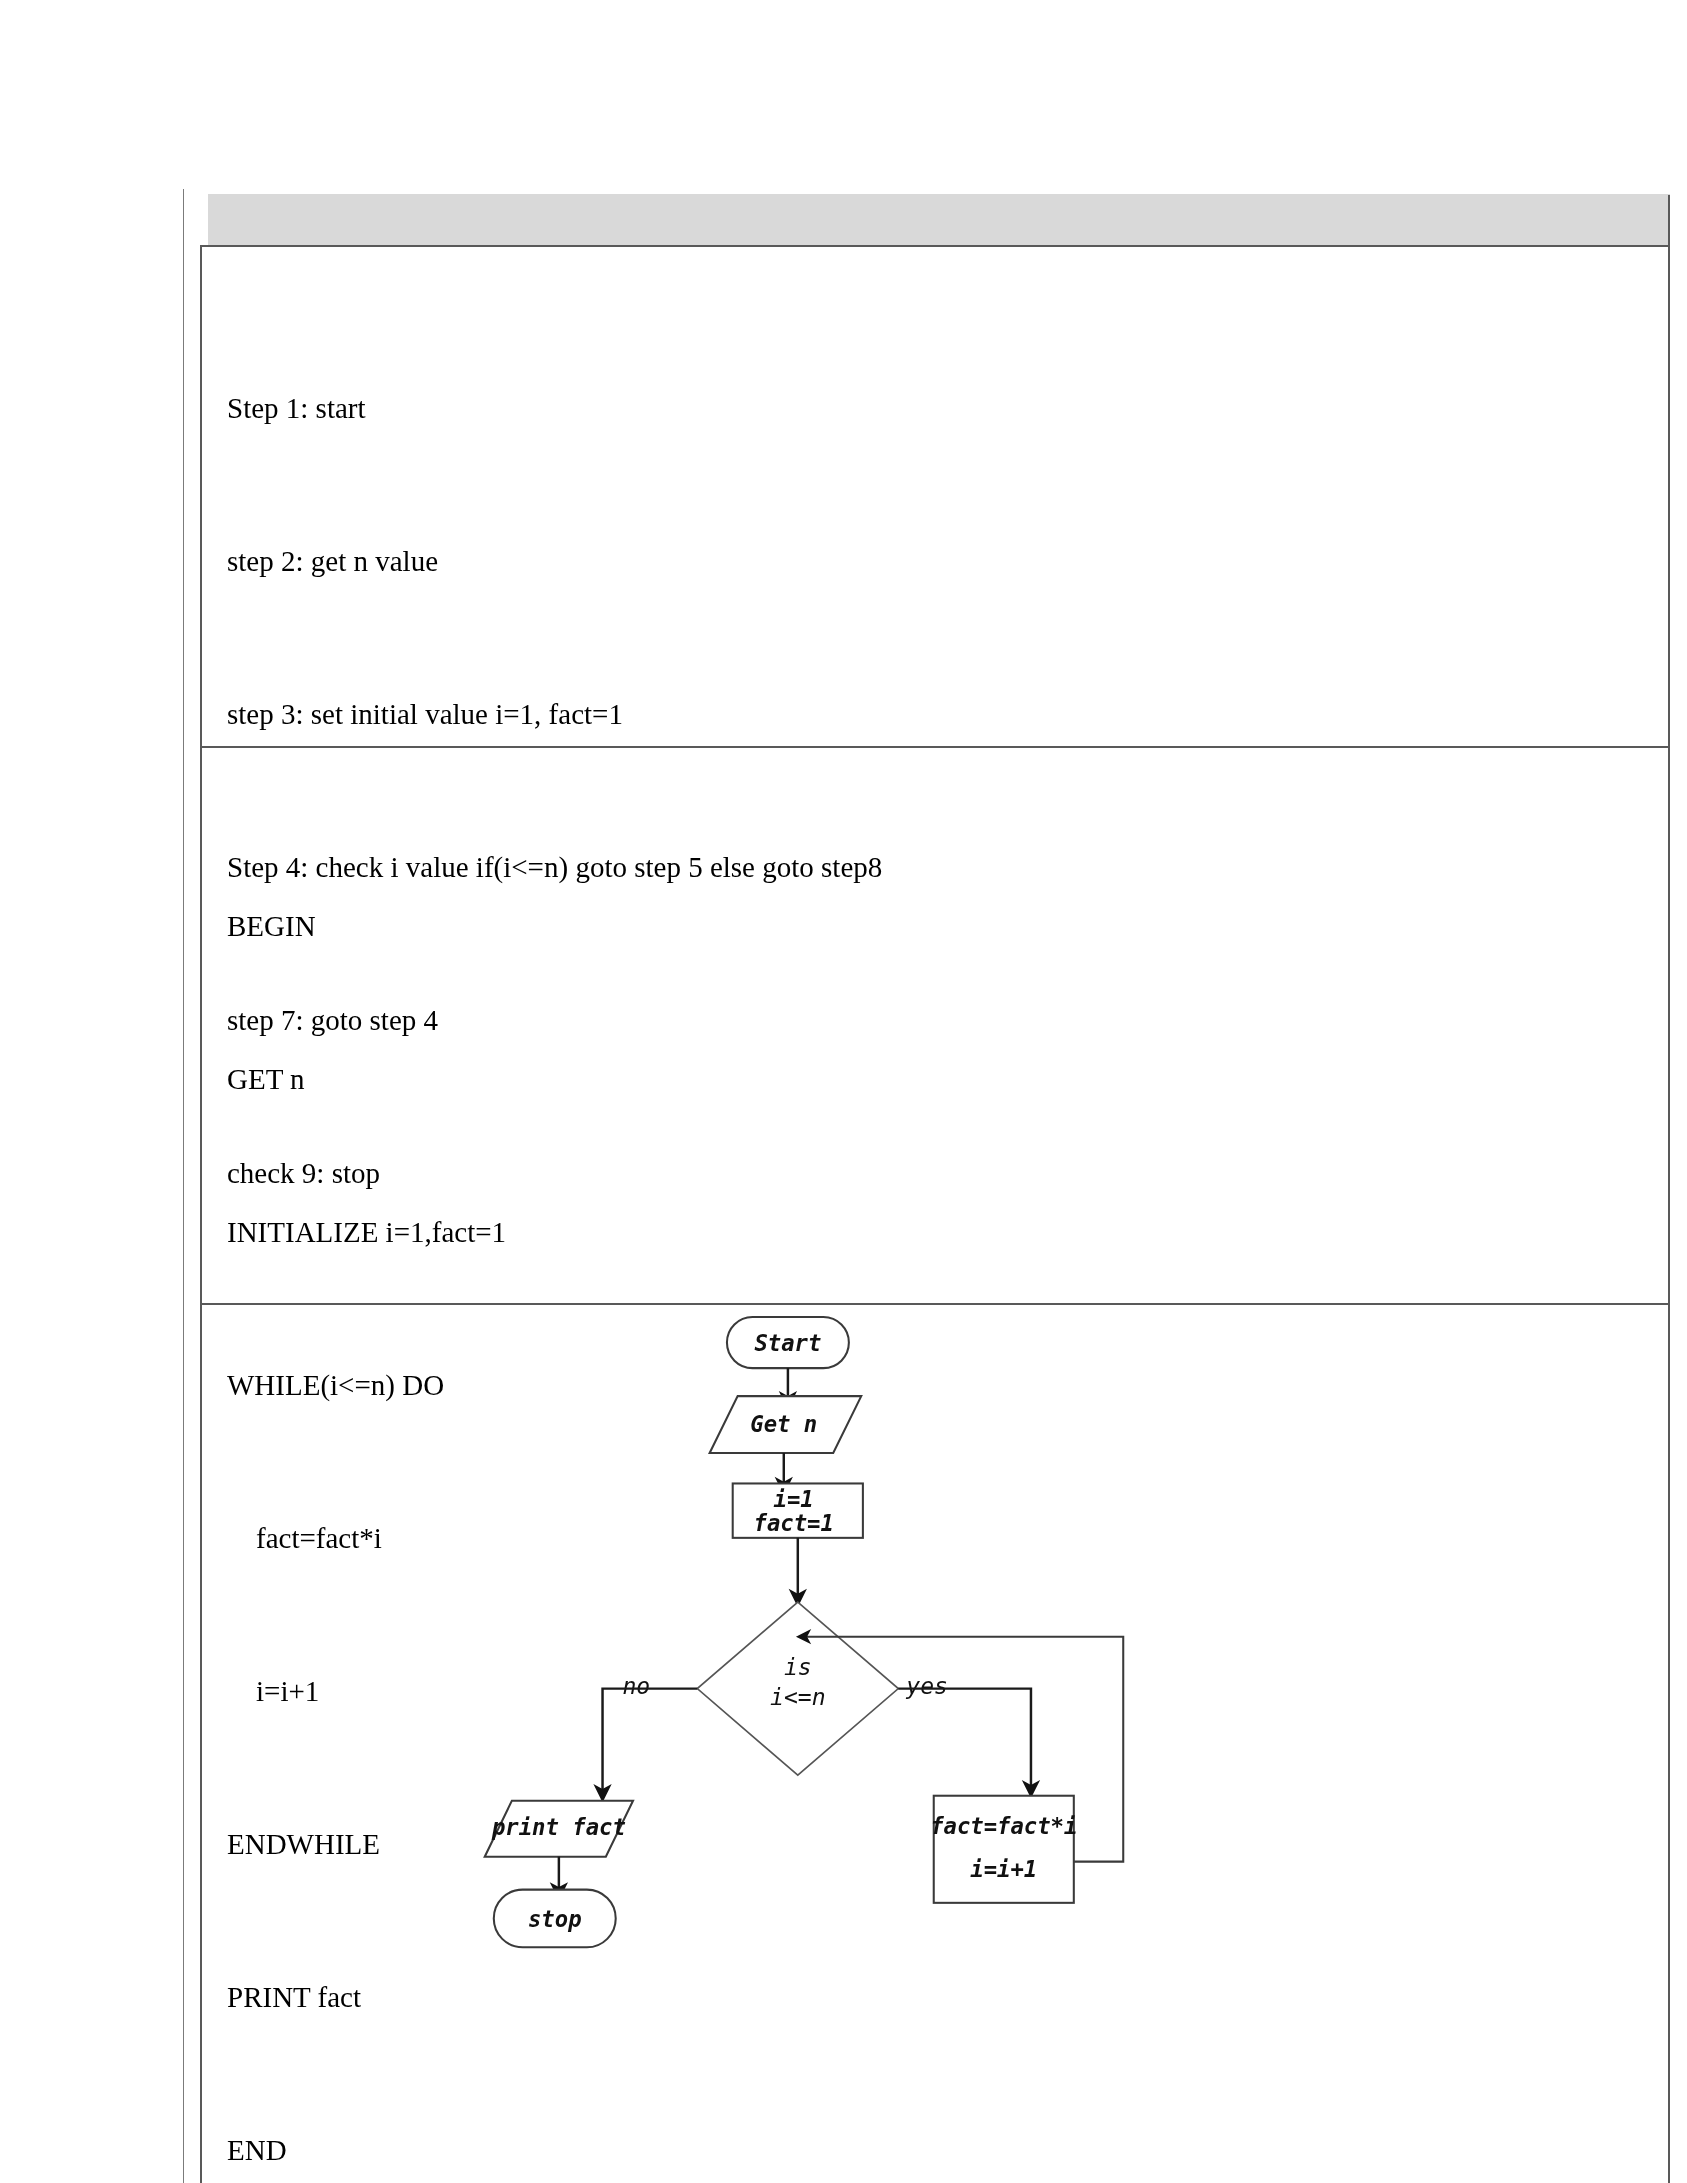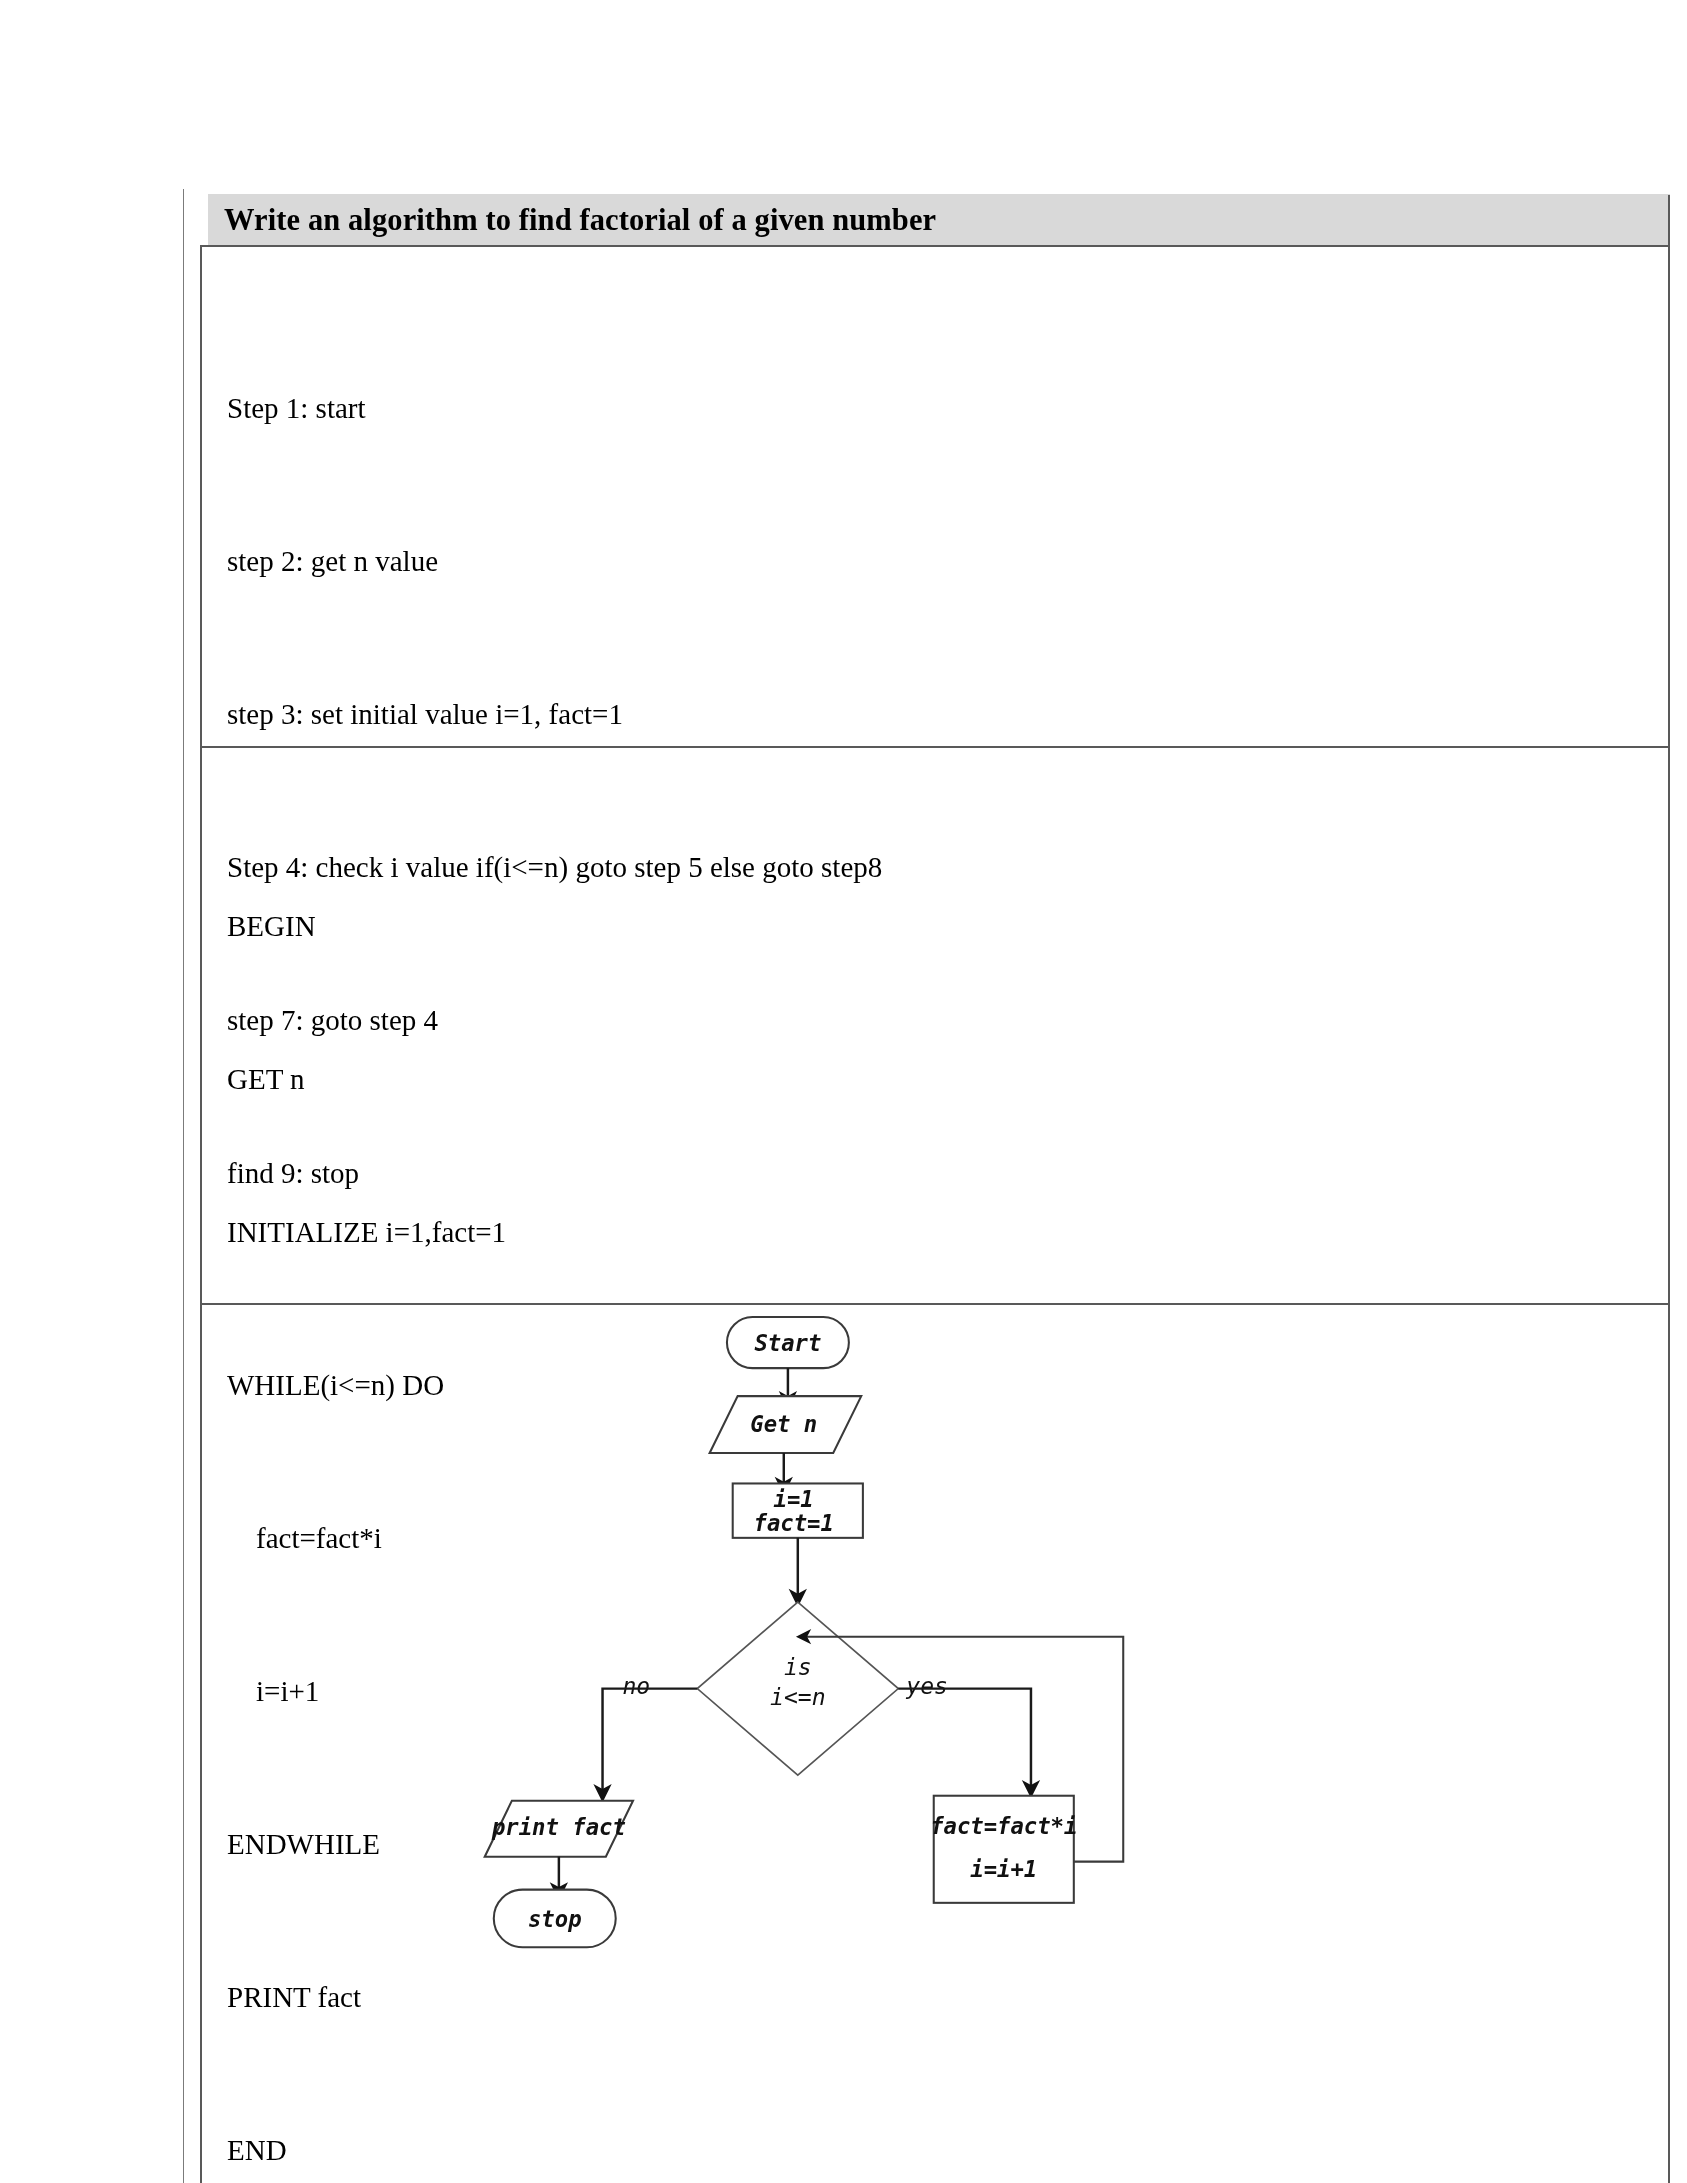--- a/index.html
+++ b/index.html
@@ -135,35 +135,34 @@
   }
 </style>
 </head>
 <body>
 
 <div id="page">
 
   <div class="margin-rule"></div>
 
   <div class="header-row"></div>
-  <div class="header-row-title">Write an algorithm to find factorial of a given number</div>
 
   <div class="hrule r1"></div>
   <div class="hrule r2"></div>
   <div class="hrule r3"></div>
   <div class="vrule left"></div>
   <div class="vrule right"></div>
 
   <div id="algorithm-steps" class="text-block">
     <span class="code-line">Step 1: start</span>
     <span class="code-line">step 2: get n value</span>
     <span class="code-line">step 3: set initial value i=1, fact=1</span>
     <span class="code-line">Step 4: check i value if(i&lt;=n) goto step 5 else goto step8</span>
     <span class="code-line">step 7: goto step 4</span>
-    <span class="code-line">find 9: stop</span>
+    <span class="code-line">check 9: stop</span>
   </div>
 
   <div id="pseudocode" class="text-block">
     <span class="code-line">BEGIN</span>
     <span class="code-line">GET n</span>
     <span class="code-line">INITIALIZE i=1,fact=1</span>
     <span class="code-line">WHILE(i&lt;=n) DO</span>
     <span class="code-line">    fact=fact*i</span>
     <span class="code-line">    i=i+1</span>
     <span class="code-line">ENDWHILE</span>

